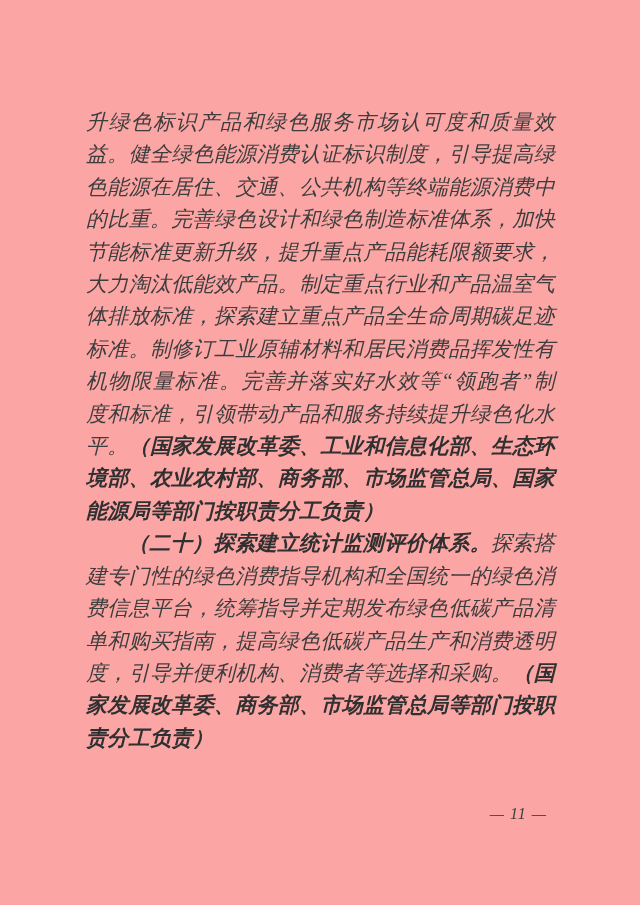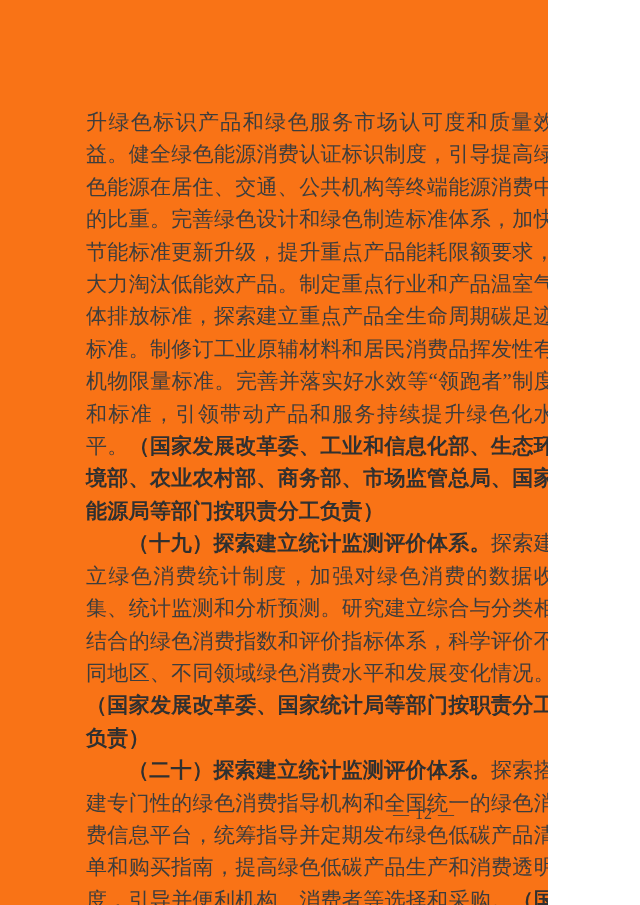--- a/index.html
+++ b/index.html
@@ -2,24 +2,25 @@
 <html><head>
 <meta charset="utf-8">
 <style>
   * { margin: 0; padding: 0; box-sizing: border-box; }
   html, body {
     background: #ffffff;
     font-family: "Liberation Serif", "DejaVu Serif", serif;
   }
   .page {
     position: relative;
-    width: 548px;
+    width: 640px;
     height: 905px;
-    background: #f97316;
+    background: #fca5a5;
     overflow: hidden;
+    font-style: italic;
   }
   .content {
     position: absolute;
     left: 86px;
     top: 106px;
     width: 469px;
   }
   .para {
     font-size: 21px;
     line-height: 32.4px;
@@ -47,17 +48,16 @@
     letter-spacing: 1px;
     font-family: "Liberation Serif", "DejaVu Serif", serif;
   }
 </style>
 </head>
 <body>
 
 <div class="page">
   <div class="content">
       <p class="para body"><span class="seg-regular">升绿色标识产品和绿色服务市场认可度和质量效益。健全绿色能源消费认证标识制度，引导提高绿色能源在居住、交通、公共机构等终端能源消费中的比重。完善绿色设计和绿色制造标准体系，加快节能标准更新升级，提升重点产品能耗限额要求，大力淘汰低能效产品。制定重点行业和产品温室气体排放标准，探索建立重点产品全生命周期碳足迹标准。制修订工业原辅材料和居民消费品挥发性有机物限量标准。完善并落实好水效等“领跑者”制度和标准，引领带动产品和服务持续提升绿色化水平。</span><span class="seg-dept">（国家发展改革委、工业和信息化部、生态环境部、农业农村部、商务部、市场监管总局、国家能源局等部门按职责分工负责）</span></p>
-      <p class="para body indent"><span class="seg-lead">（十九）探索建立统计监测评价体系。</span><span class="seg-regular">探索建立绿色消费统计制度，加强对绿色消费的数据收集、统计监测和分析预测。研究建立综合与分类相结合的绿色消费指数和评价指标体系，科学评价不同地区、不同领域绿色消费水平和发展变化情况。</span><span class="seg-dept">（国家发展改革委、国家统计局等部门按职责分工负责）</span></p>
       <p class="para body indent"><span class="seg-lead">（二十）探索建立统计监测评价体系。</span><span class="seg-regular">探索搭建专门性的绿色消费指导机构和全国统一的绿色消费信息平台，统筹指导并定期发布绿色低碳产品清单和购买指南，提高绿色低碳产品生产和消费透明度，引导并便利机构、消费者等选择和采购。</span><span class="seg-dept">（国家发展改革委、商务部、市场监管总局等部门按职责分工负责）</span></p>
     </div>
-  <div class="footer">— 12 —</div>
+  <div class="footer">— 11 —</div>
 </div>
 
 </body></html>

